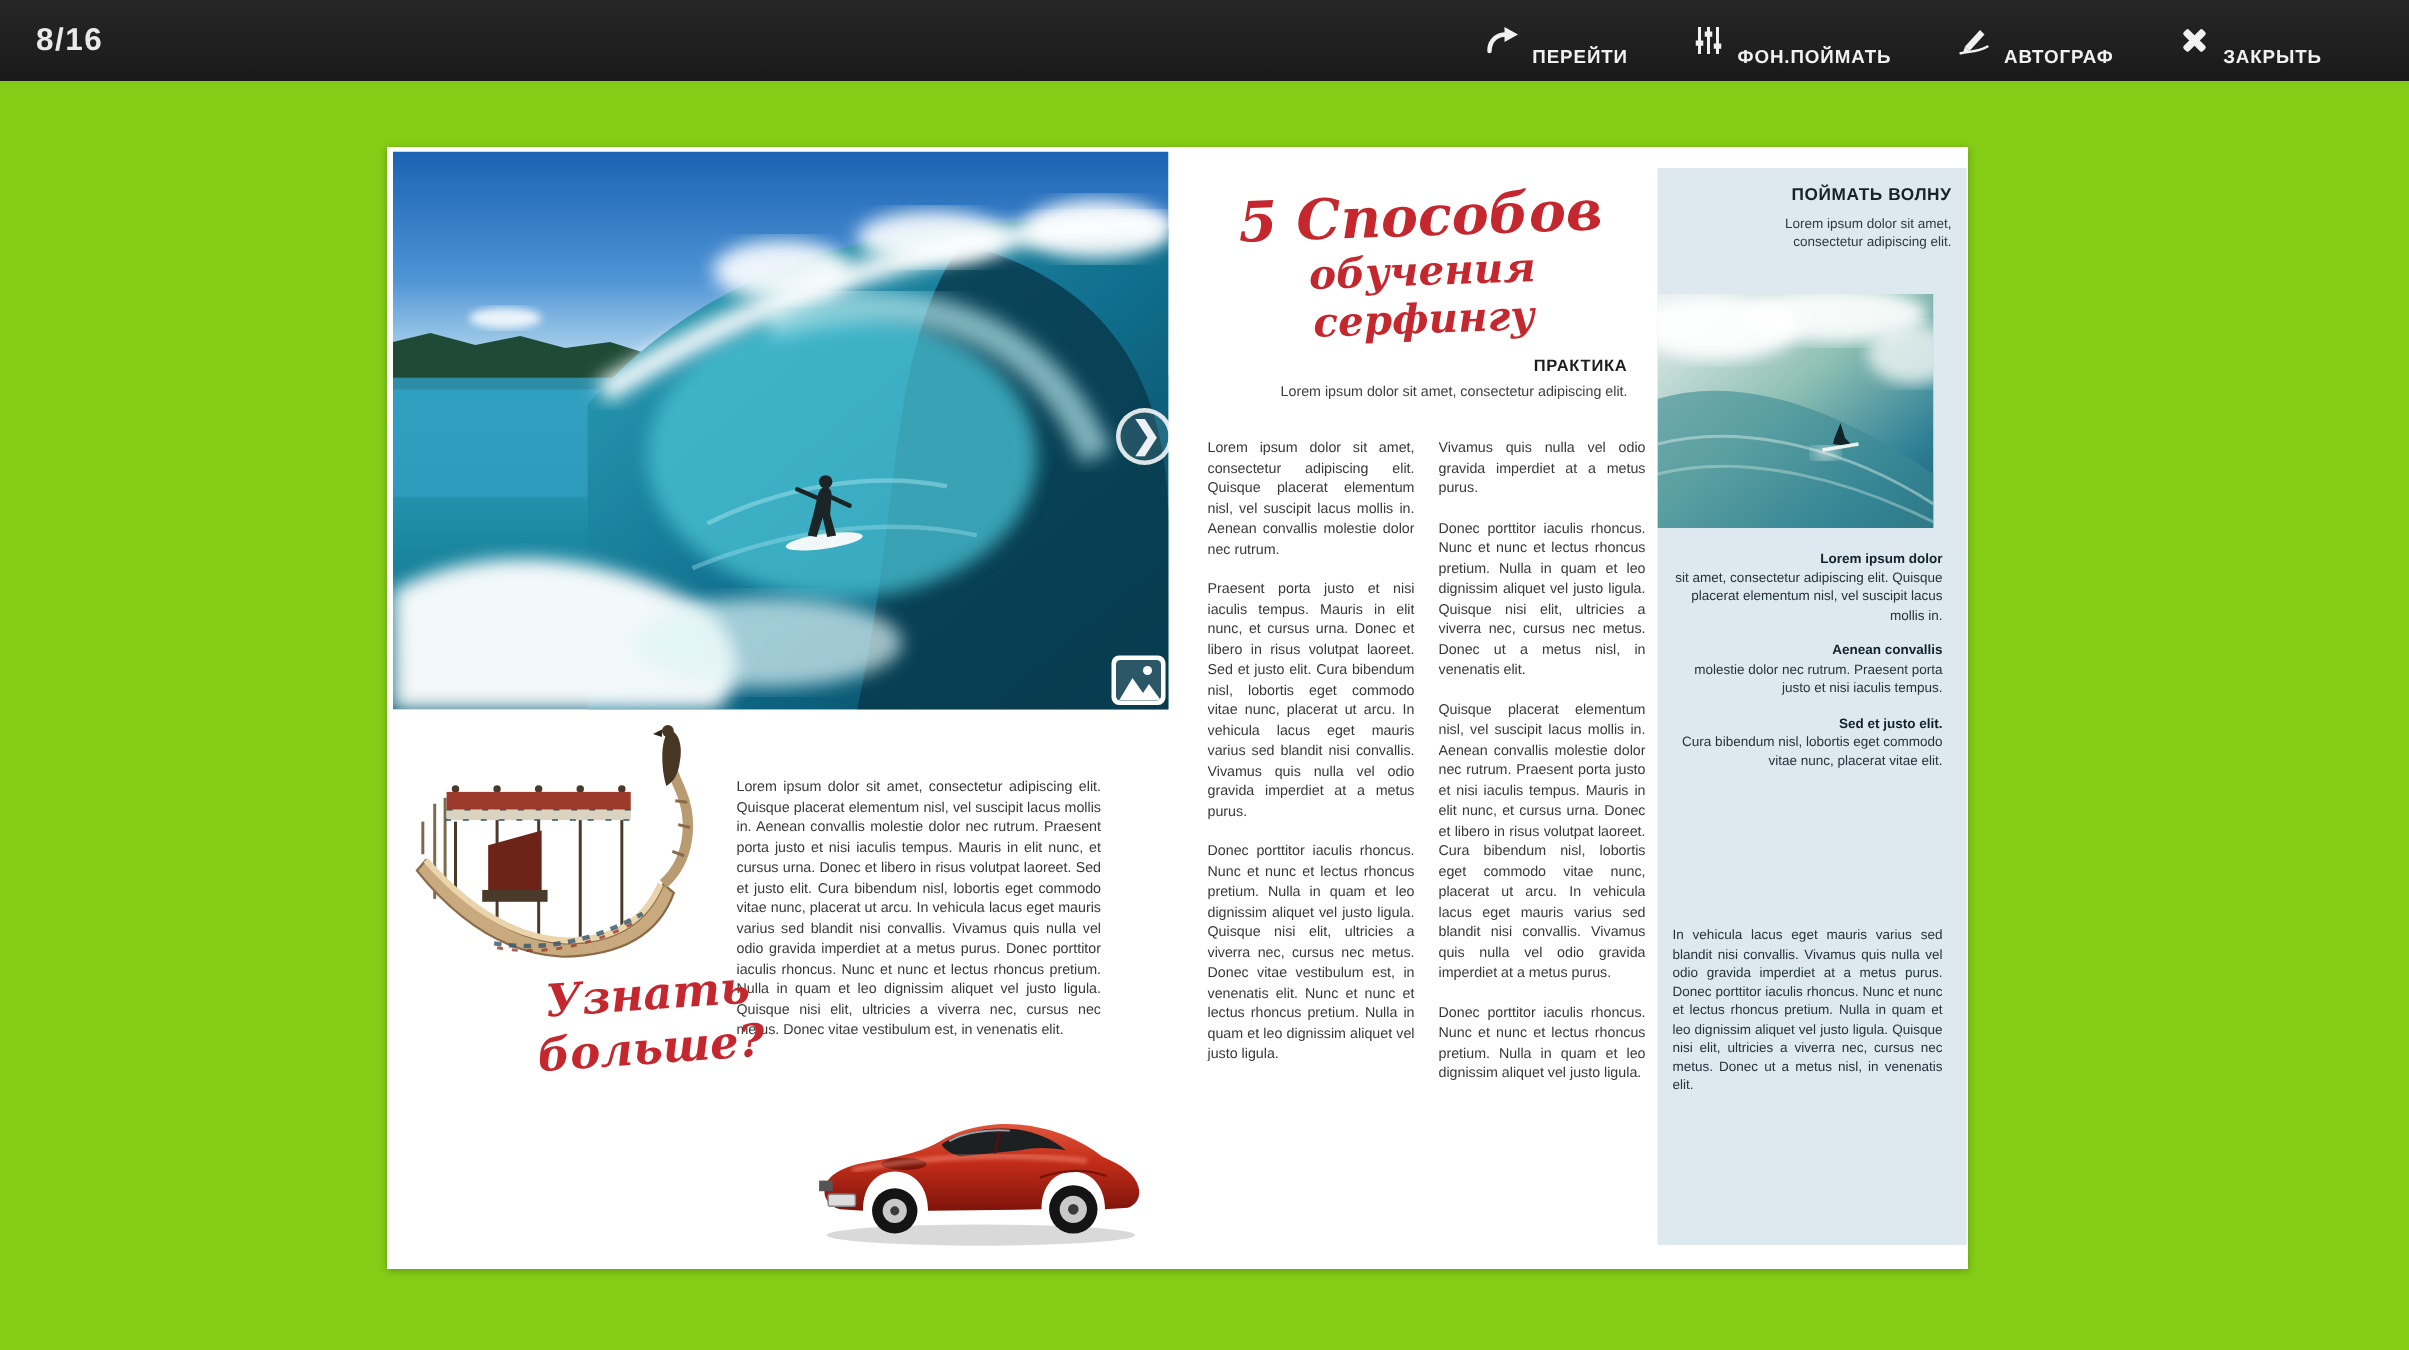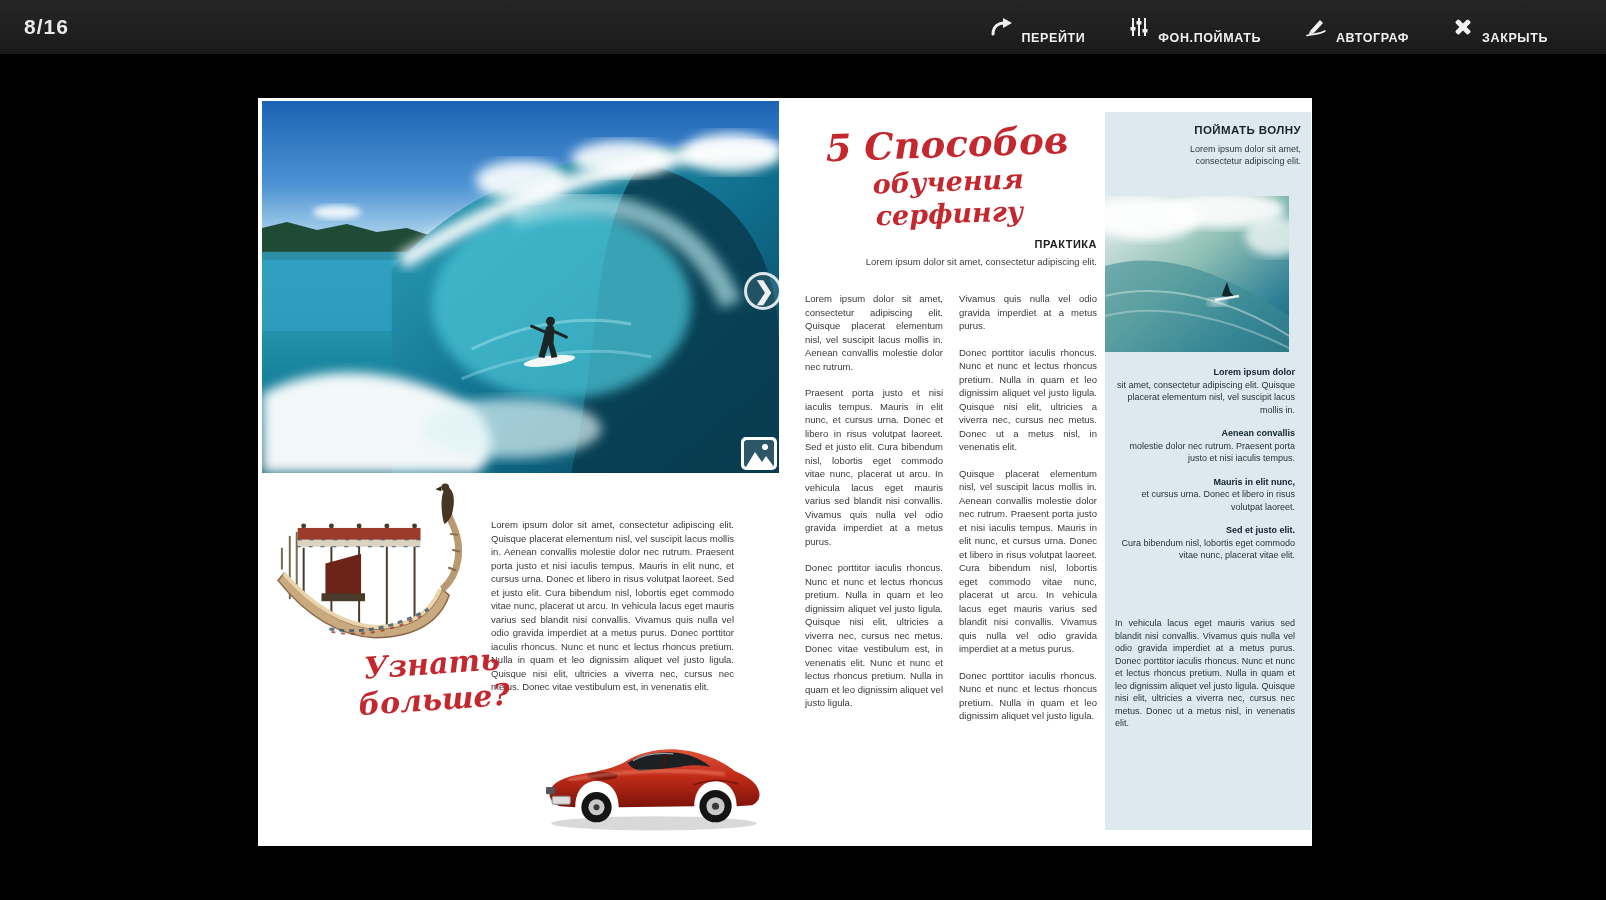--- a/index.html
+++ b/index.html
@@ -1,18 +1,18 @@
 <!DOCTYPE html>
 <html><head>
 <meta charset="utf-8">
 <style>
   * { margin:0; padding:0; box-sizing:border-box; }
   html,body { width:1606px; height:900px; overflow:hidden; background:#ededed;
     font-family:"Liberation Sans", sans-serif; }
-  #stage { position:relative; width:1606px; height:900px; background:#000000; }
+  #stage { position:relative; width:1606px; height:900px; background:#84cc16; }
 
   
   .topbar { position:absolute; left:0; top:0; width:1606px; height:54px;
     background:linear-gradient(#262626,#1a1a1a); display:flex; align-items:center;
     justify-content:space-between; padding:0 58px 0 24px; }
   .page-ind { color:#e9e9e9; font-size:21px; font-weight:600; letter-spacing:1px; }
   .tb-group { display:flex; gap:44px; align-items:center; }
   .tb-btn { display:flex; align-items:center; gap:9px; cursor:pointer; }
   .tb-btn span.lbl { color:#f1f1f1; font-size:12.5px; font-weight:700; letter-spacing:.6px;margin-top:21px; }
   .tb-btn svg { display:block; }
@@ -42,21 +42,21 @@
   .photo-chip .inner { width:100%; height:100%; background:#2b5767; border-radius:3px;
     position:relative; overflow:hidden; }
   .photo-chip svg { position:absolute; left:0; top:0; width:100%; height:100%; }
 
   .art-title { position:absolute; left:540px; top:24px; width:300px; text-align:center;
     color:#c4272e; font-family:"DejaVu Serif", serif; font-style:italic; font-weight:700;
     transform:rotate(-2deg); }
   .art-title .t1 { font-size:37px; line-height:44px; }
   .art-title .t2 { font-size:27px; line-height:32px; }
 
-  .practice { position:absolute; left:545px; top:140px; width:294px; text-align:right; }
+  .practice { position:absolute; left:533px; top:140px; width:294px; text-align:right; }
   .practice .ph { font-size:11px; font-weight:700; color:#1d1d1d; letter-spacing:.5px; }
   .practice .ps { font-size:9.5px; color:#3d3d3d; margin-top:6px; }
 
   .colwrap p, .intro, .sb-items, .sb-foot { font-size:9.5px; line-height:13.5px;
     color:#383838; text-align:justify; }
   .col { position:absolute; top:194px; width:138px; height:540px; overflow:hidden; }
   .col.c1 { left:547px; } .col.c2 { left:701px; }
   .col p { margin-bottom:13px; }
 
   .intro { position:absolute; left:233px; top:420px; width:243px; height:208px; overflow:hidden; }
@@ -349,24 +349,20 @@
       <div class="sb-items">
         <div class="item">
           <strong>Lorem ipsum dolor</strong>
           <span>sit amet, consectetur adipiscing elit. Quisque placerat elementum nisl, vel suscipit lacus mollis in.</span>
         </div>
         <div class="item">
           <strong>Aenean convallis</strong>
           <span>molestie dolor nec rutrum. Praesent porta justo et nisi iaculis tempus.</span>
         </div>
         <div class="item">
-          <strong>Mauris in elit nunc,</strong>
-          <span>et cursus urna. Donec et libero in risus volutpat laoreet.</span>
-        </div>
-        <div class="item">
           <strong>Sed et justo elit.</strong>
           <span>Cura bibendum nisl, lobortis eget commodo vitae nunc, placerat vitae elit.</span>
         </div>
       </div>
 
       <div class="sb-foot">In vehicula lacus eget mauris varius sed blandit nisi convallis. Vivamus quis nulla vel odio gravida imperdiet at a metus purus. Donec porttitor iaculis rhoncus. Nunc et nunc et lectus rhoncus pretium. Nulla in quam et leo dignissim aliquet vel justo ligula. Quisque nisi elit, ultricies a viverra nec, cursus nec metus. Donec ut a metus nisl, in venenatis elit.</div>
     </div>
 
   </div>
 </div>

